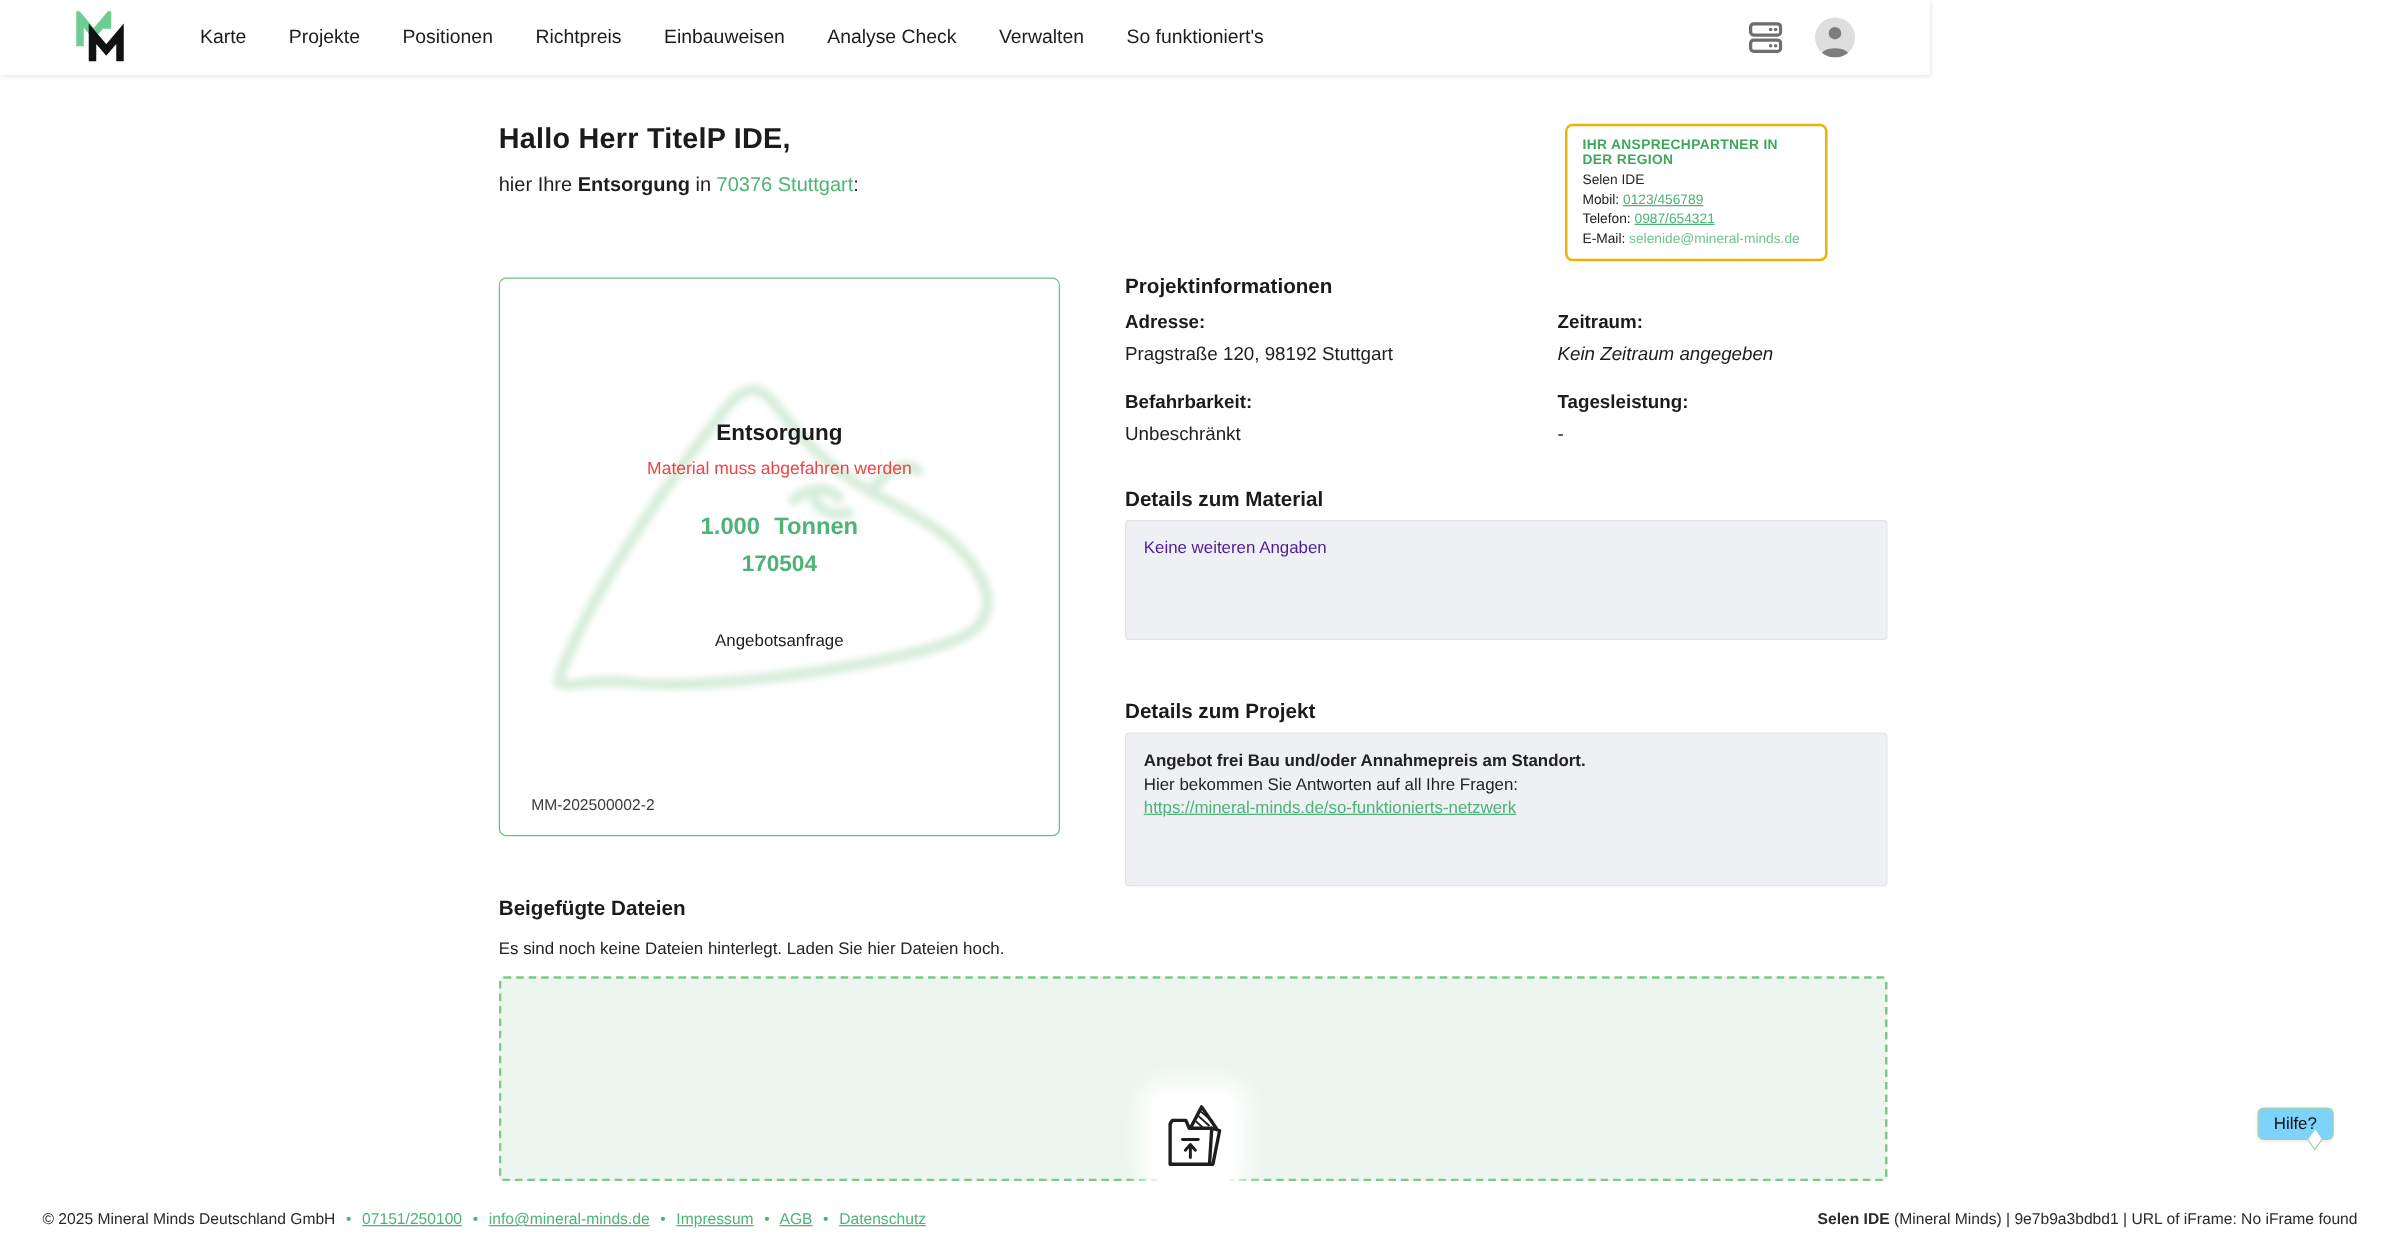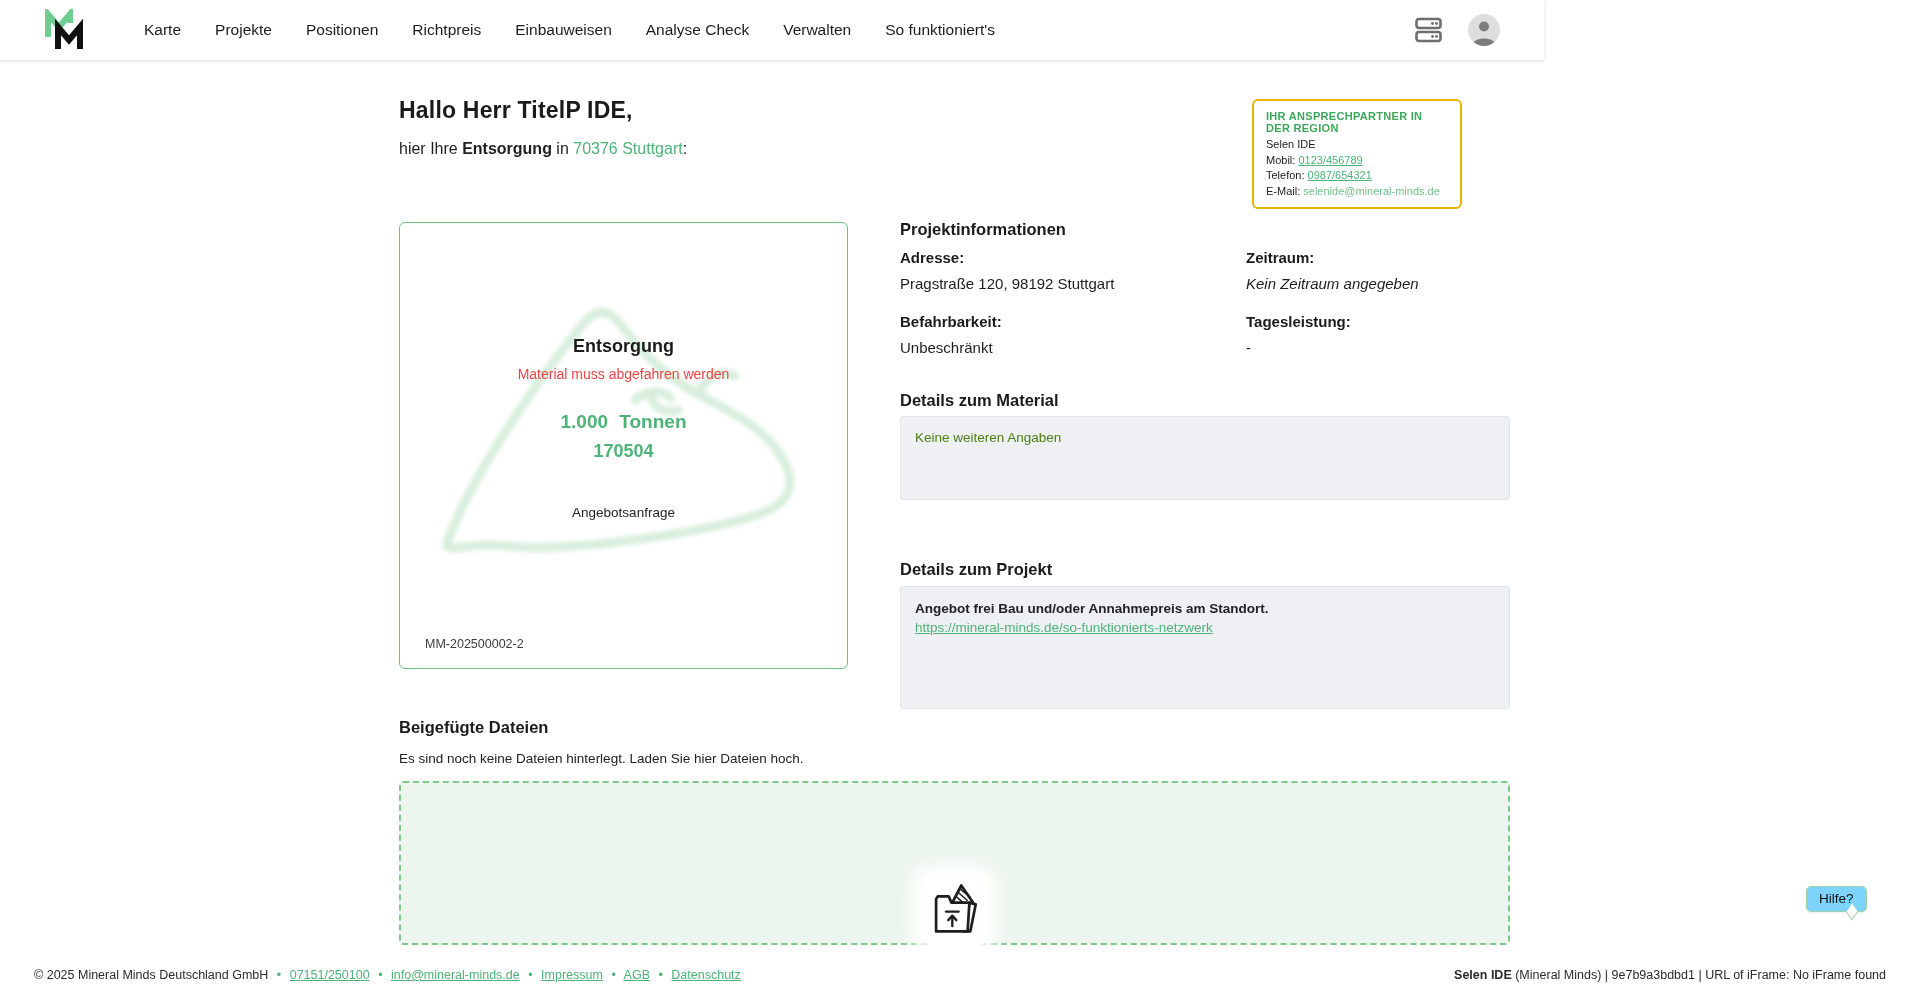--- a/index.html
+++ b/index.html
@@ -7,21 +7,21 @@
   body {
     font-family:"Liberation Sans", sans-serif;
     background:#ffffff; color:#1e1e1e; position:relative; overflow:hidden;
   }
   a { cursor:pointer; }
 
   
   .header {
     position:absolute; top:0; left:0; width:1544px; height:60px;
     background:#fff; display:flex; align-items:center;
-    box-shadow:0 1px 4px rgba(0,0,0,0.14); z-index:10; padding:0 44px;
+    box-shadow:0 1px 4px rgba(0,0,0,0.14); z-index:10; padding:0 60px;
   }
   .logo { width:46px; height:42px; margin-right:52px; flex:0 0 auto; cursor:pointer; }
   .nav { display:flex; align-items:center; gap:30px; }
   .nav-item {
     font-size:15.5px; color:#1c1c1c; font-weight:400; cursor:pointer;
     white-space:nowrap; padding:6px 2px;
   }
   .header-right { margin-left:auto; display:flex; align-items:center; gap:26px; }
   .hdr-icon { cursor:pointer; display:flex; align-items:center; }
   .avatar {
@@ -66,23 +66,23 @@
   .proj-grid { position:absolute; left:900px; top:249px; width:610px; }
   .proj-grid .row { display:flex; }
   .proj-grid .cell { width:346px; }
   .proj-grid .cell:last-child { width:264px; }
   .lbl { font-size:15px; font-weight:700; color:#1b1b1b; margin-bottom:9px; }
   .val { font-size:15px; color:#1e1e1e; margin-bottom:21px; }
   .val.italic { font-style:italic; }
 
   .material-heading { position:absolute; left:900px; top:391px; }
   .material-box {
-    position:absolute; left:900px; top:416px; width:610px; height:84px;
+    position:absolute; left:900px; top:416px; width:610px; height:96px;
     background:#eef0f4; border:1px solid #e2e4e9; border-radius:3px; padding:13px 14px;
-    font-size:13.5px; color:#4d7c0f;
+    font-size:13.5px; color:#4c1d95;
   }
 
   .projdet-heading { position:absolute; left:900px; top:560px; }
   .projdet-box {
     position:absolute; left:900px; top:586px; width:610px; height:123px;
     background:#eef0f4; border:1px solid #e2e4e9; border-radius:3px; padding:13px 14px;
     font-size:13.5px; color:#222; line-height:18.5px;
   }
   .projdet-box .b { font-weight:700; }
   .projdet-box a { color:#4db376; text-decoration:underline; }
@@ -217,20 +217,21 @@
 </div>
 
 <div class="sec-heading material-heading">Details zum Material</div>
 <div class="material-box">
   <span>Keine weiteren Angaben</span>
 </div>
 
 <div class="sec-heading projdet-heading">Details zum Projekt</div>
 <div class="projdet-box">
   <div class="b">Angebot frei Bau und/oder Annahmepreis am Standort.</div>
+  <div>Hier bekommen Sie Antworten auf all Ihre Fragen:</div>
   <a>https://mineral-minds.de/so-funktionierts-netzwerk</a>
 </div>
 
 <div class="sec-heading files-heading">Beigefügte Dateien</div>
 <div class="files-text">Es sind noch keine Dateien hinterlegt. Laden Sie hier Dateien hoch.</div>
 <div class="upload-area">
   <div class="upload-icon-wrap">
     <svg width="54" height="58" viewBox="0 0 60 64">
       <g stroke="#1e1e1e" fill="#ffffff" stroke-width="3" stroke-linejoin="round">
         <path d="M27 26 L37 7 L50 26 L43 33 Z"></path>

